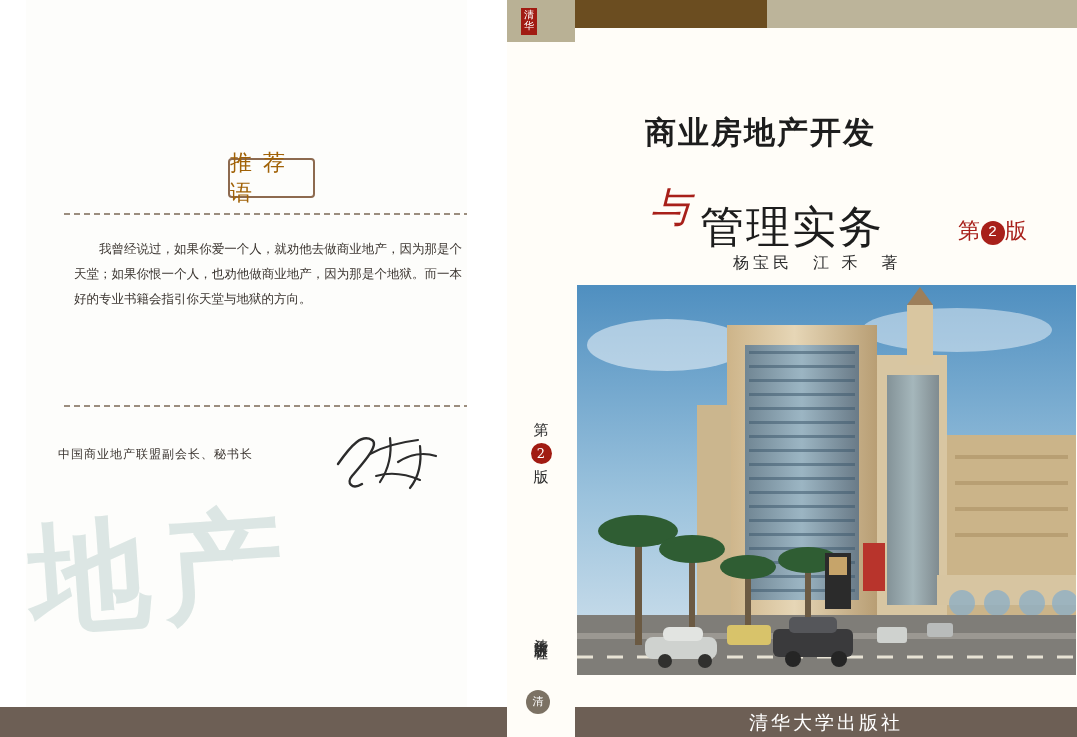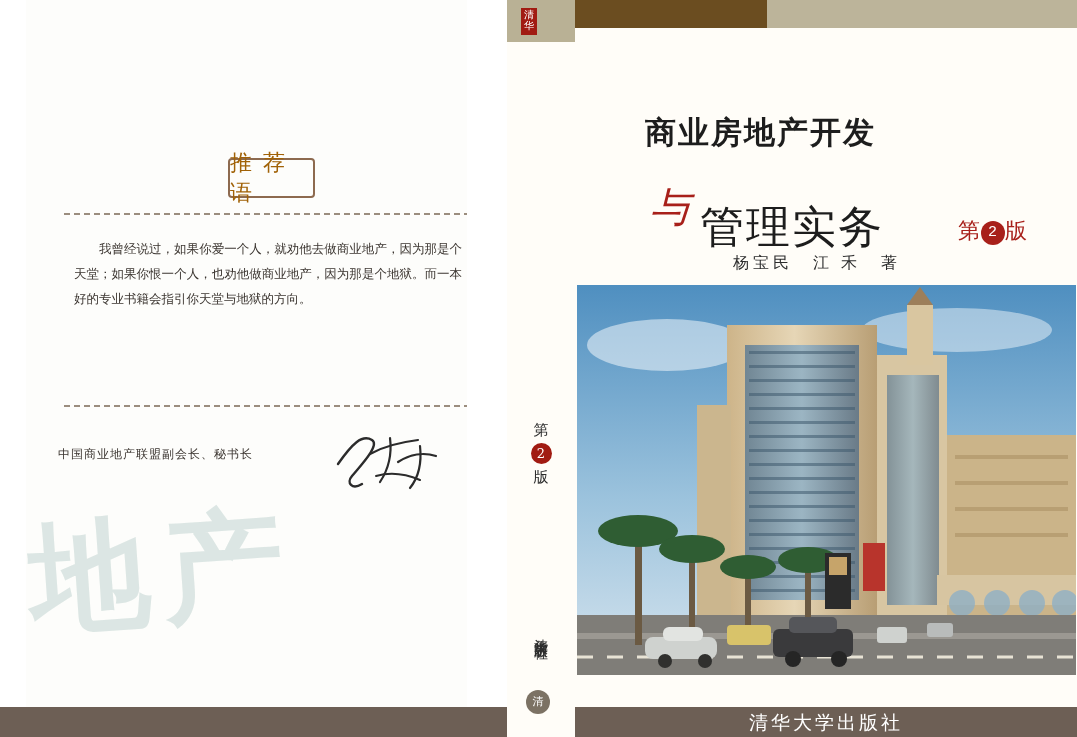--- a/index.html
+++ b/index.html
@@ -54,21 +54,21 @@
   .front-topbar2{position:absolute;left:767px;top:0;width:310px;height:28px;background:#bcb49a;}
   .front-bottombar{position:absolute;left:575px;top:707px;width:502px;height:30px;background:#6d5f55;}
 
   .title-main{position:absolute;left:645px;top:112px;font-family:"DejaVu Serif",serif;font-size:31px;
               color:#1d1d1d;letter-spacing:2px;font-weight:bold;}
   .title-sub{position:absolute;left:700px;top:178px;font-family:"DejaVu Serif",serif;font-size:44px;color:#1d1d1d;letter-spacing:2px;margin-top:20px;}
   .title-amp{position:absolute;left:650px;top:180px;font-family:"DejaVu Serif",serif;font-size:40px;color:#a8201a;font-style:italic;}
   .edition{position:absolute;left:958px;top:216px;font-family:Liberation Mono, monospace;font-size:22px;color:#a8201a;letter-spacing:1px;}
   .edition .num{display:inline-block;width:24px;height:24px;border-radius:50%;background:#a8201a;color:#fff;
                 font-size:15px;line-height:24px;text-align:center;vertical-align:2px;}
-  .authors{position:absolute;left:733px;top:253px;font-family:Liberation Serif, serif;font-size:16px;color:#2c2c2c;letter-spacing:4px;}
+  .authors{position:absolute;left:733px;top:253px;font-family:Liberation Sans, sans-serif;font-size:16px;color:#2c2c2c;letter-spacing:4px;}
 
   .photo{position:absolute;left:577px;top:285px;width:499px;height:390px;overflow:hidden;background:#9fc4dc;}
   .publisher{position:absolute;left:575px;top:707px;width:502px;text-align:center;line-height:30px;
              font-family:"DejaVu Serif",serif;font-size:19px;color:#ffffff;letter-spacing:3px;}
 </style>
 </head>
 <body>
 
 <div class="cover">
 

